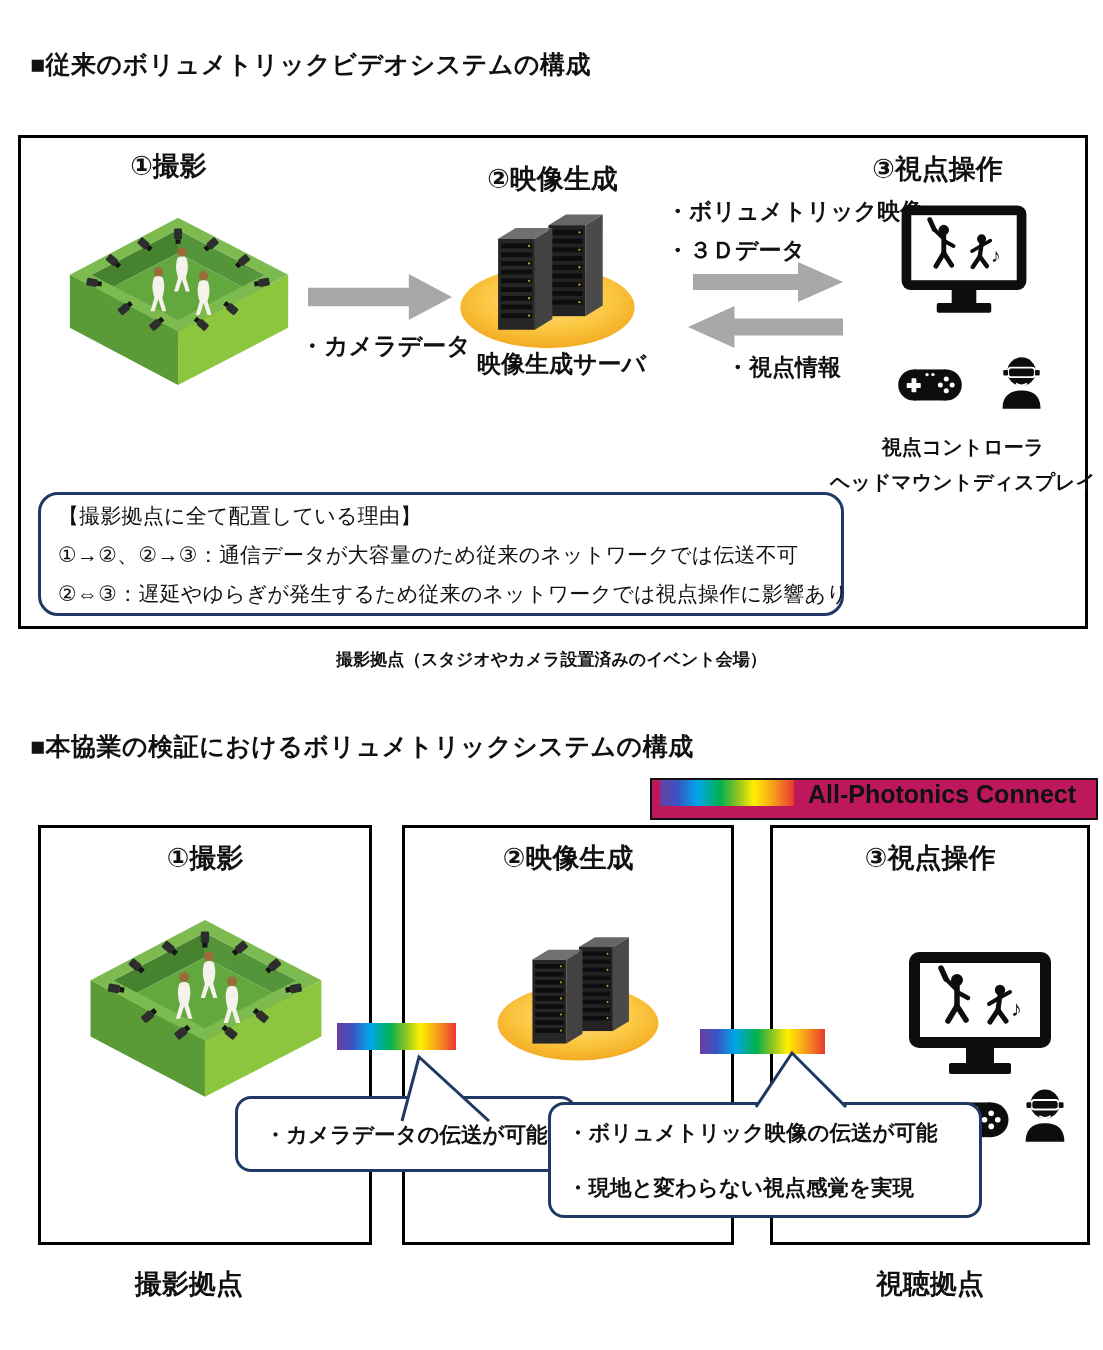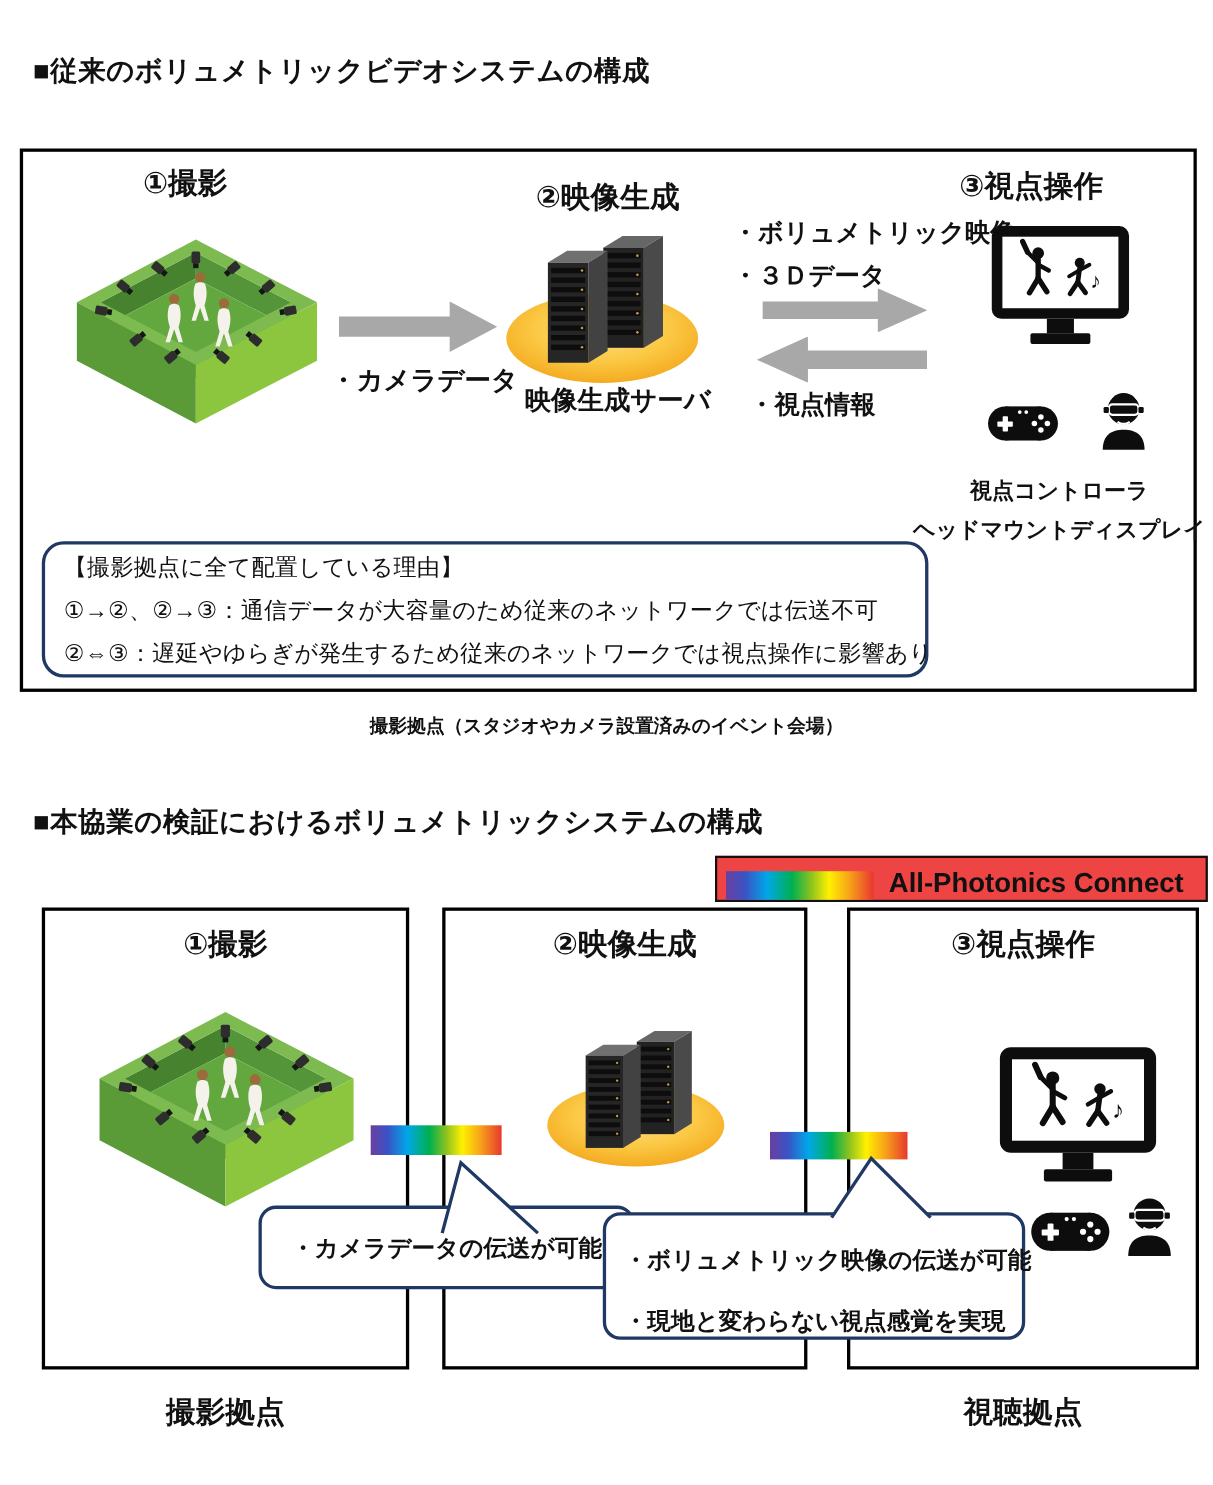--- a/index.html
+++ b/index.html
@@ -10,21 +10,21 @@
   .step{font-size:27px;font-weight:bold;white-space:nowrap;}
   .lbl{font-size:23px;font-weight:bold;white-space:nowrap;}
   .lbl2{font-size:24px;font-weight:bold;white-space:nowrap;}
   .frame{border:3px solid #000;background:#fff;box-sizing:border-box;}
   .noteBox{border:3px solid #1f3864;border-radius:20px;background:#fff;box-sizing:border-box;}
   .noteTxt{font-size:21px;font-weight:500;white-space:nowrap;letter-spacing:0.2px;}
   .cap{font-size:17px;font-weight:bold;text-align:center;white-space:nowrap;}
   .arrowR{background:#a8a8a8;clip-path:polygon(0 30%,70% 30%,70% 0,100% 50%,70% 100%,70% 70%,0 70%);}
   .arrowL{background:#a8a8a8;clip-path:polygon(100% 30%,30% 30%,30% 0,0 50%,30% 100%,30% 70%,100% 70%);}
   .rainbow{background:linear-gradient(90deg,#6a3fa0 0%,#3a53c5 13%,#00a7e9 28%,#00b04f 45%,#8fc31f 58%,#fff100 70%,#f7a11a 84%,#e8382f 100%);}
-  .badge{border:2.5px solid #111;background:#ef4444;box-sizing:border-box;display:flex;align-items:flex-end;}
+  .badge{border:2.5px solid #111;background:#be185d;box-sizing:border-box;display:flex;align-items:flex-start;}
   .badgeTxt{font-size:25px;font-weight:bold;white-space:nowrap;margin-left:14px;}
   .bubble{border:3px solid #1f3864;border-radius:16px;background:#fff;box-sizing:border-box;
           display:flex;flex-direction:column;justify-content:center;}
   .bubTxt{font-size:21.5px;font-weight:600;white-space:nowrap;}
   .site{font-size:27px;font-weight:bold;white-space:nowrap;text-align:center;}
   .ctr{text-align:center;}
 </style>
 </head>
 <body>
 
@@ -227,21 +227,21 @@
 
   <svg class="abs" style="left:455px;top:198px;" width="185" height="155">
       <use href="#sym-server"></use>
     </svg>
   <div class="abs lbl2" style="left:477px;top:348px;">映像生成サーバ</div>
 
   <div class="abs lbl" style="left:666px;top:196px;">・ボリュメトリック映像</div>
   <div class="abs lbl" style="left:666px;top:235px;">・３Ｄデータ</div>
   <div class="abs arrowR" style="left:693px;top:262px;width:150px;height:40px;"></div>
   <div class="abs arrowL" style="left:688px;top:306px;width:155px;height:42px;"></div>
-  <div class="abs lbl" style="left:681px;top:352px;">・視点情報</div>
+  <div class="abs lbl" style="left:726px;top:352px;">・視点情報</div>
 
   <svg class="abs" style="left:898px;top:202px;" width="132" height="116">
       <use href="#sym-monitor"></use>
     </svg>
   <svg class="abs" style="left:896px;top:358px;" width="68" height="48">
       <use href="#sym-gamepad"></use>
     </svg>
   <svg class="abs" style="left:993px;top:350px;" width="57" height="59">
       <use href="#sym-vr"></use>
     </svg>
@@ -292,24 +292,24 @@
   <div class="abs rainbow" style="left:337px;top:1023px;width:119px;height:27px;"></div>
   <div class="abs rainbow" style="left:700px;top:1029px;width:125px;height:25px;"></div>
 
   <div class="abs bubble ctr" style="left:235px;top:1096px;width:342px;height:76px;">
     <div class="bubTxt">・カメラデータの伝送が可能</div>
   </div>
   <svg class="abs" style="left:392px;top:1054px;" width="106" height="68" viewBox="0 0 106 68">
     <path d="M10,67 L27,3 L97,67" fill="#ffffff" stroke="#1f3864" stroke-width="3"></path>
   </svg>
 
-  <div class="abs bubble" style="left:548px;top:1102px;width:384px;height:116px;padding-left:16px;gap:26px;justify-content:flex-end;">
+  <div class="abs bubble" style="left:548px;top:1102px;width:434px;height:116px;padding-left:16px;gap:26px;">
     <div class="bubTxt">・ボリュメトリック映像の伝送が可能</div>
     <div class="bubTxt">・現地と変わらない視点感覚を実現</div>
   </div>
   <svg class="abs" style="left:748px;top:1050px;" width="106" height="58" viewBox="0 0 106 58">
     <path d="M8,57 L44,3 L98,57" fill="#ffffff" stroke="#1f3864" stroke-width="3"></path>
   </svg>
 
-  <div class="abs site" style="left:38px;top:1266px;width:334px;">撮影拠点</div>
+  <div class="abs site" style="left:22px;top:1266px;width:334px;">撮影拠点</div>
   <div class="abs site" style="left:770px;top:1266px;width:320px;">視聴拠点</div>
 
 </div>
 
 </body></html>

